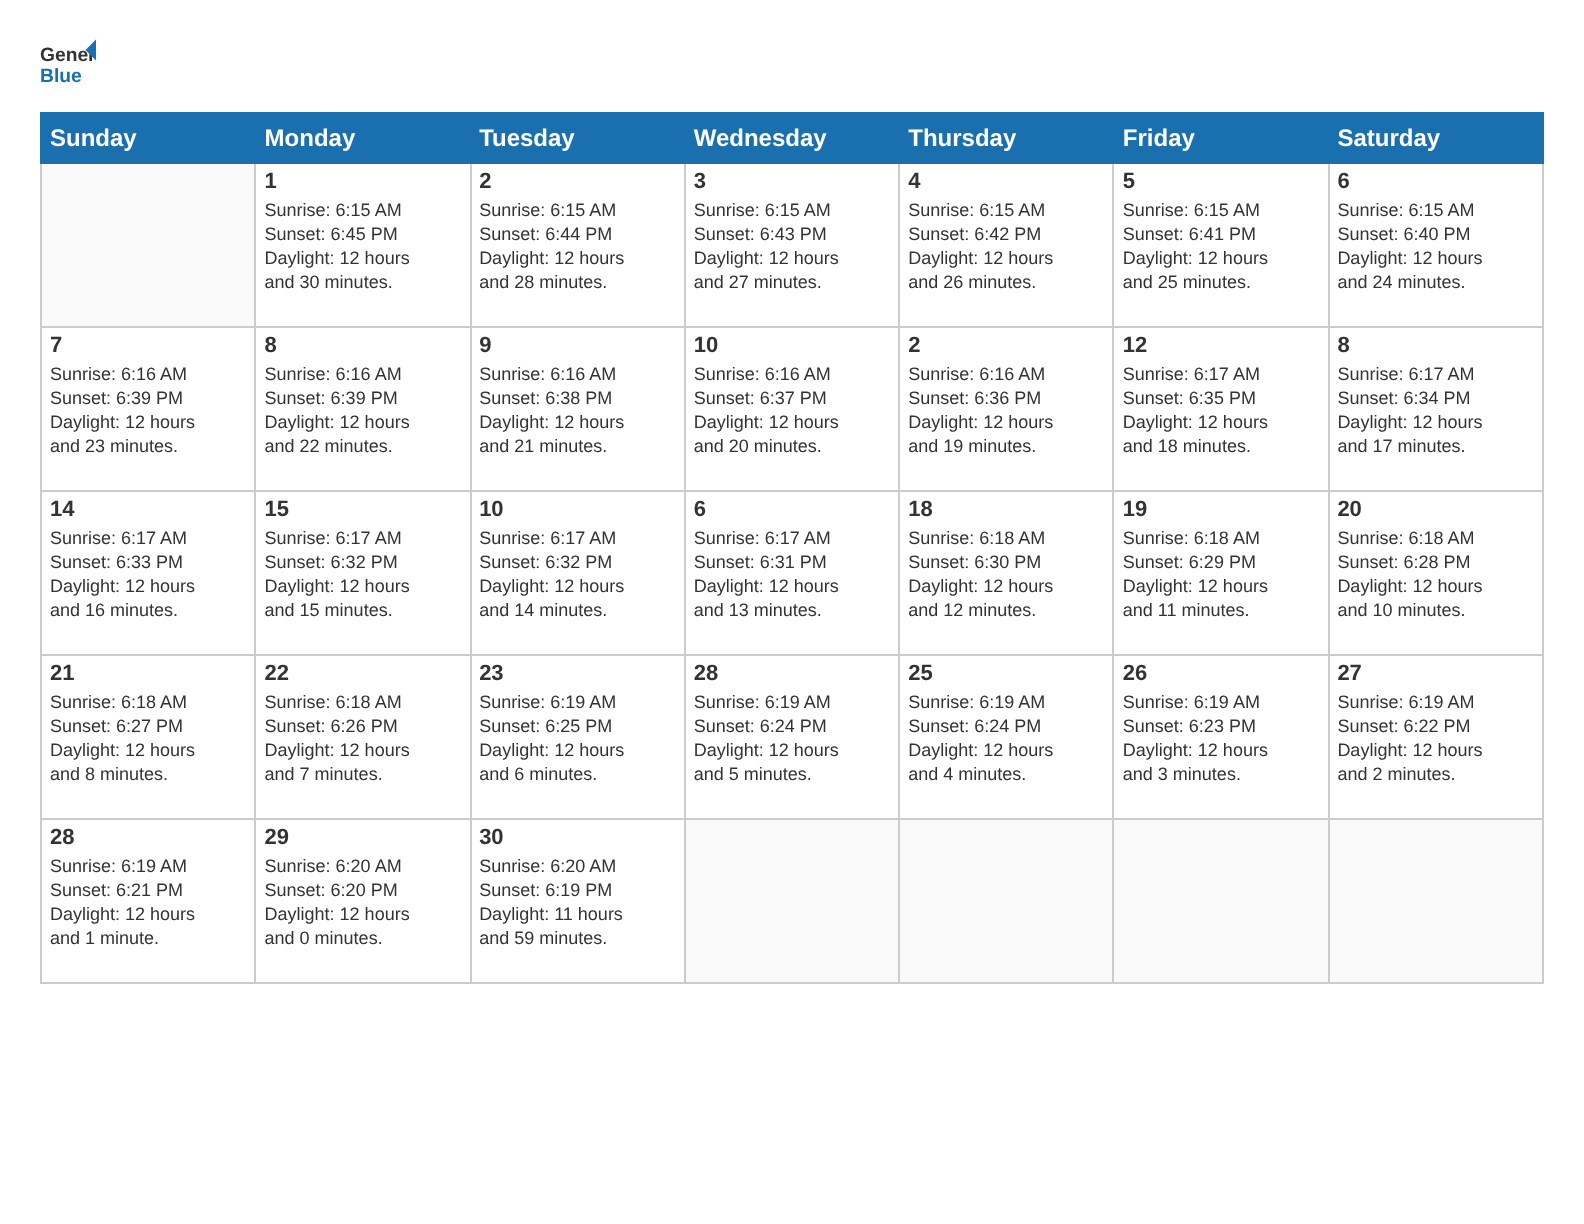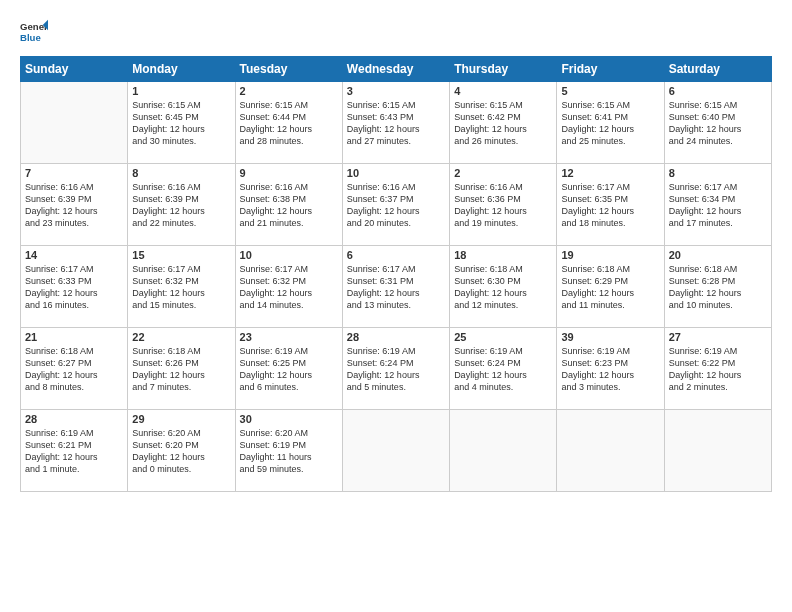--- a/index.html
+++ b/index.html
@@ -213,21 +213,21 @@
           </td>
           <td>
             <div class="day-num">28</div>
             <div class="cell-text">Sunrise: 6:19 AM<br>Sunset: 6:24 PM<br>Daylight: 12 hours<br>and 5 minutes.</div>
           </td>
           <td>
             <div class="day-num">25</div>
             <div class="cell-text">Sunrise: 6:19 AM<br>Sunset: 6:24 PM<br>Daylight: 12 hours<br>and 4 minutes.</div>
           </td>
           <td>
-            <div class="day-num">39</div>
+            <div class="day-num">26</div>
             <div class="cell-text">Sunrise: 6:19 AM<br>Sunset: 6:23 PM<br>Daylight: 12 hours<br>and 3 minutes.</div>
           </td>
           <td>
             <div class="day-num">27</div>
             <div class="cell-text">Sunrise: 6:19 AM<br>Sunset: 6:22 PM<br>Daylight: 12 hours<br>and 2 minutes.</div>
           </td>
         </tr>
         <tr>
           <td>
             <div class="day-num">28</div>

